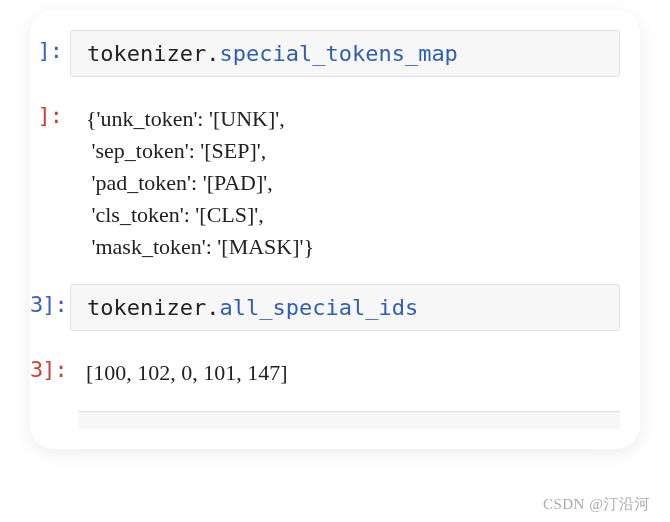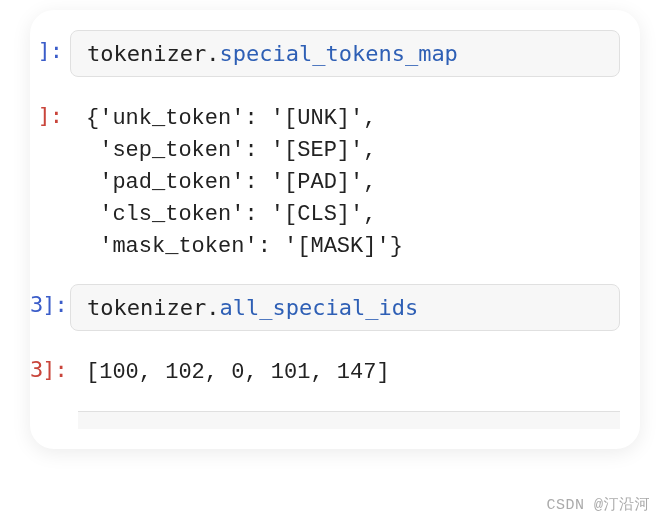--- a/index.html
+++ b/index.html
@@ -40,32 +40,32 @@
     .prompt-in {
       color: #3b5dc9;
     }
     .prompt-out {
       color: #c9453b;
     }
     .code-input {
       flex: 1;
       background: #f7f7f7;
       border: 1px solid #e0e0e0;
-      border-radius: 8px;
+      border-radius: 3px;
       padding: 10px 16px;
       font-size: 22px;
       font-family: Menlo, Monaco, Consolas, monospace;
       color: #222;
       margin-right: 20px;
     }
     .code-output {
       flex: 1;
       padding: 8px 16px 4px 16px;
       font-size: 22px;
-      font-family: Liberation Mono, monospace;
+      font-family: Liberation Serif, serif;
       color: #222;
       white-space: pre;
       line-height: 1.45;
     }
     .attr {
       color: #2e5fb5;
     }
     .obj {
       color: #222;
     }
@@ -78,21 +78,21 @@
       background: #f7f7f7;
       border-top: 1px solid #e0e0e0;
       height: 18px;
       margin-left: 48px;
       margin-right: 20px;
     }
     .watermark {
       position: absolute;
       bottom: 8px;
       right: 20px;
-      font-family: Liberation Mono, monospace;
+      font-family: Liberation Serif, serif;
       font-size: 15px;
       color: #aaa;
       letter-spacing: 0.5px;
     }
   </style>
 </head>
 <body>
 
 <div class="notebook-card">
 

